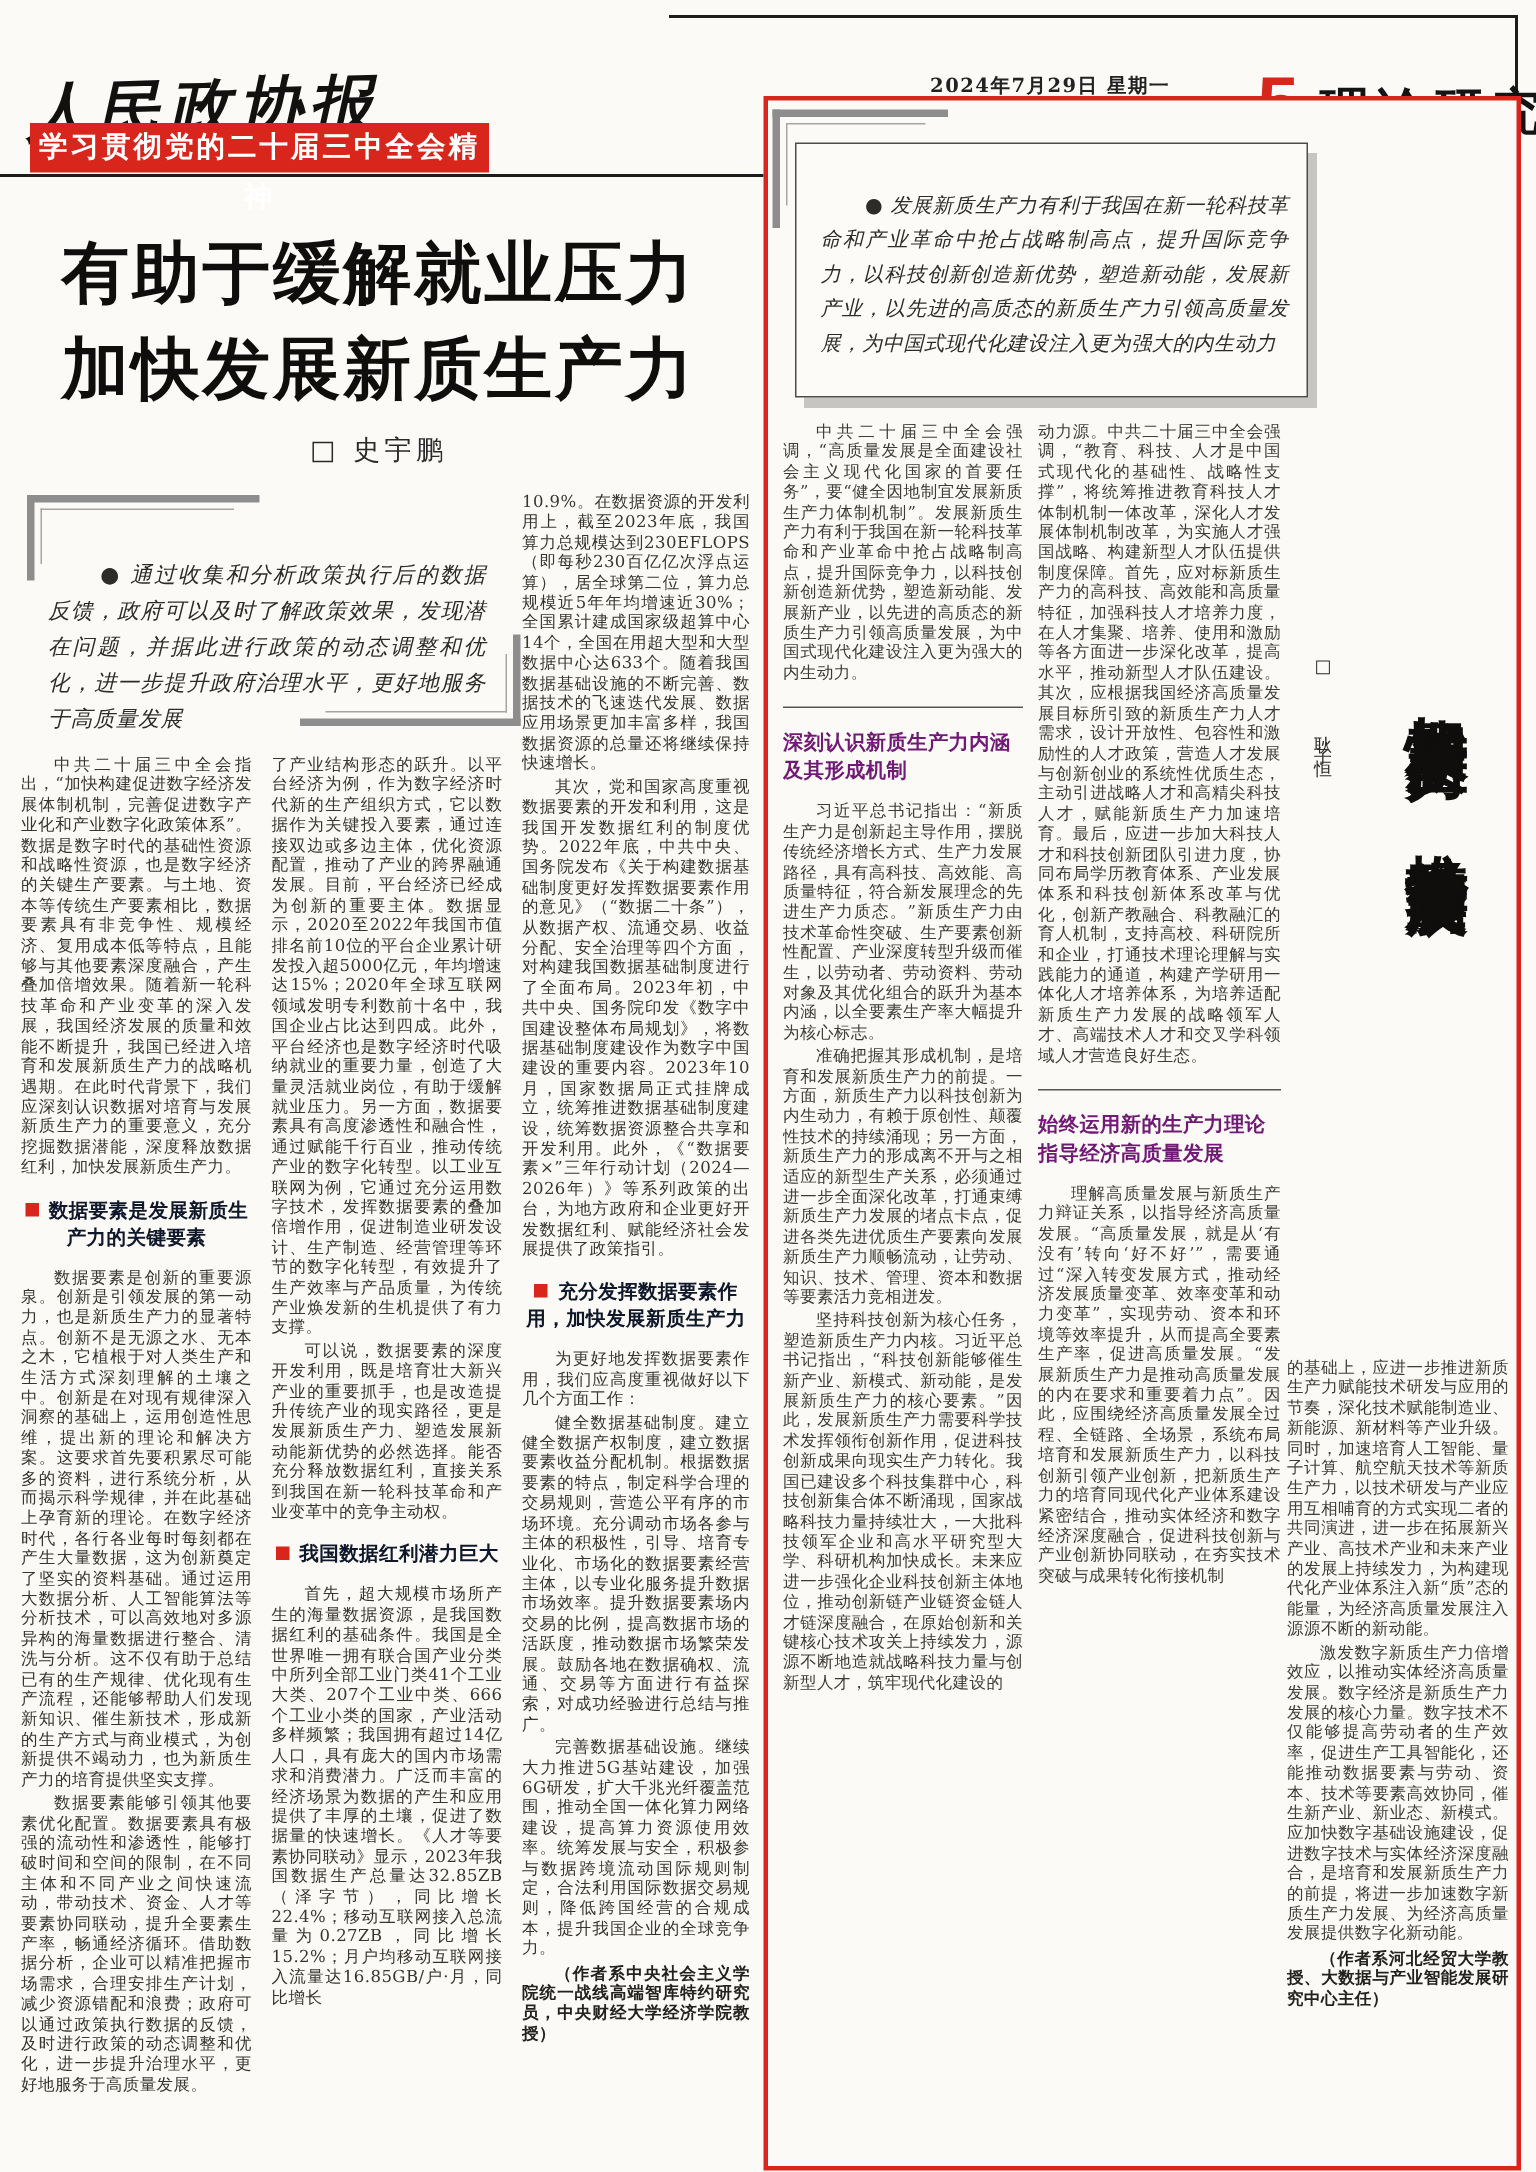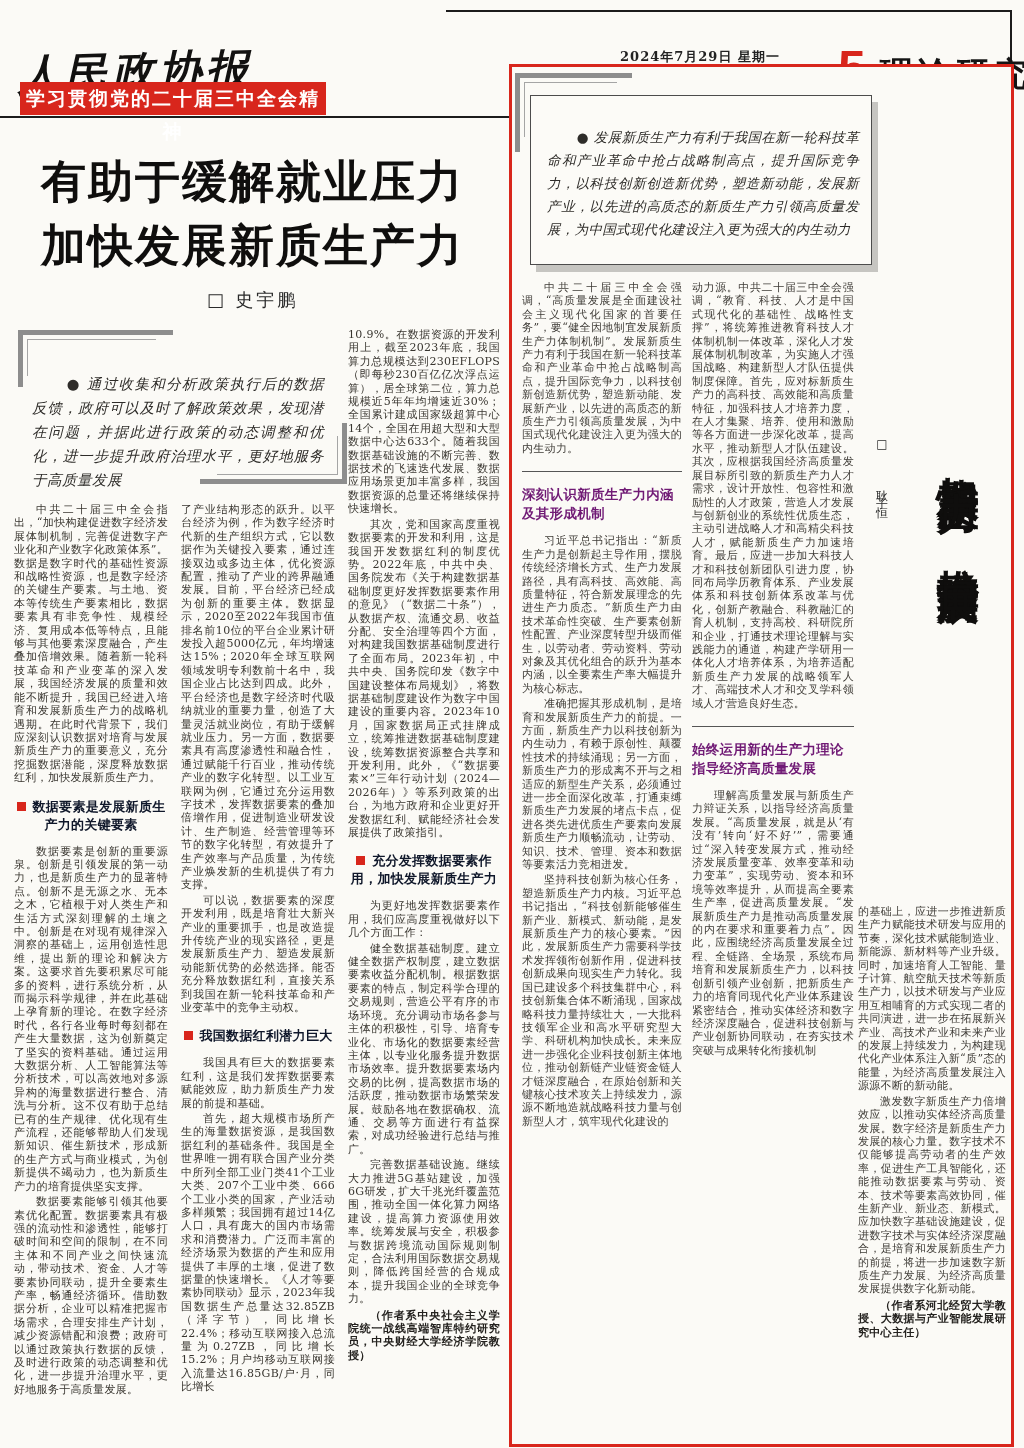--- a/index.html
+++ b/index.html
@@ -161,21 +161,20 @@
   <div class="col" style="left:14px; top:503px; width:154px; height:940px;">
       <div class="blk-p">中共二十届三中全会指出，“加快构建促进数字经济发展体制机制，完善促进数字产业化和产业数字化政策体系”。数据是数字时代的基础性资源和战略性资源，也是数字经济的关键生产要素。与土地、资本等传统生产要素相比，数据要素具有非竞争性、规模经济、复用成本低等特点，且能够与其他要素深度融合，产生叠加倍增效果。随着新一轮科技革命和产业变革的深入发展，我国经济发展的质量和效能不断提升，我国已经进入培育和发展新质生产力的战略机遇期。在此时代背景下，我们应深刻认识数据对培育与发展新质生产力的重要意义，充分挖掘数据潜能，深度释放数据红利，加快发展新质生产力。</div>
       <div class="blk-subhead"><span class="sq"></span>数据要素是发展新质生产力的关键要素</div>
       <div class="blk-p">数据要素是创新的重要源泉。创新是引领发展的第一动力，也是新质生产力的显著特点。创新不是无源之水、无本之木，它植根于对人类生产和生活方式深刻理解的土壤之中。创新是在对现有规律深入洞察的基础上，运用创造性思维，提出新的理论和解决方案。这要求首先要积累尽可能多的资料，进行系统分析，从而揭示科学规律，并在此基础上孕育新的理论。在数字经济时代，各行各业每时每刻都在产生大量数据，这为创新奠定了坚实的资料基础。通过运用大数据分析、人工智能算法等分析技术，可以高效地对多源异构的海量数据进行整合、清洗与分析。这不仅有助于总结已有的生产规律、优化现有生产流程，还能够帮助人们发现新知识、催生新技术，形成新的生产方式与商业模式，为创新提供不竭动力，也为新质生产力的培育提供坚实支撑。</div>
       <div class="blk-p">数据要素能够引领其他要素优化配置。数据要素具有极强的流动性和渗透性，能够打破时间和空间的限制，在不同主体和不同产业之间快速流动，带动技术、资金、人才等要素协同联动，提升全要素生产率，畅通经济循环。借助数据分析，企业可以精准把握市场需求，合理安排生产计划，减少资源错配和浪费；政府可以通过政策执行数据的反馈，及时进行政策的动态调整和优化，进一步提升治理水平，更好地服务于高质量发展。</div>
     </div>
   <div class="col" style="left:181px; top:503px; width:154px; height:940px;">
       <div class="blk-p noindent">了产业结构形态的跃升。以平台经济为例，作为数字经济时代新的生产组织方式，它以数据作为关键投入要素，通过连接双边或多边主体，优化资源配置，推动了产业的跨界融通发展。目前，平台经济已经成为创新的重要主体。数据显示，2020至2022年我国市值排名前10位的平台企业累计研发投入超5000亿元，年均增速达15%；2020年全球互联网领域发明专利数前十名中，我国企业占比达到四成。此外，平台经济也是数字经济时代吸纳就业的重要力量，创造了大量灵活就业岗位，有助于缓解就业压力。另一方面，数据要素具有高度渗透性和融合性，通过赋能千行百业，推动传统产业的数字化转型。以工业互联网为例，它通过充分运用数字技术，发挥数据要素的叠加倍增作用，促进制造业研发设计、生产制造、经营管理等环节的数字化转型，有效提升了生产效率与产品质量，为传统产业焕发新的生机提供了有力支撑。</div>
       <div class="blk-p">可以说，数据要素的深度开发利用，既是培育壮大新兴产业的重要抓手，也是改造提升传统产业的现实路径，更是发展新质生产力、塑造发展新动能新优势的必然选择。能否充分释放数据红利，直接关系到我国在新一轮科技革命和产业变革中的竞争主动权。</div>
       <div class="blk-subhead"><span class="sq"></span>我国数据红利潜力巨大</div>
-      <div class="blk-p">我国具有巨大的数据要素红利，这是我们发挥数据要素赋能效应，助力新质生产力发展的前提和基础。</div>
       <div class="blk-p">首先，超大规模市场所产生的海量数据资源，是我国数据红利的基础条件。我国是全世界唯一拥有联合国产业分类中所列全部工业门类41个工业大类、207个工业中类、666个工业小类的国家，产业活动多样频繁；我国拥有超过14亿人口，具有庞大的国内市场需求和消费潜力。广泛而丰富的经济场景为数据的产生和应用提供了丰厚的土壤，促进了数据量的快速增长。《人才等要素协同联动》显示，2023年我国数据生产总量达32.85ZB（泽字节），同比增长22.4%；移动互联网接入总流量为0.27ZB，同比增长15.2%；月户均移动互联网接入流量达16.85GB/户·月，同比增长</div>
     </div>
   <div class="col" style="left:348px; top:328px; width:152px; height:1115px;">
       <div class="blk-p noindent">10.9%。在数据资源的开发利用上，截至2023年底，我国算力总规模达到230EFLOPS（即每秒230百亿亿次浮点运算），居全球第二位，算力总规模近5年年均增速近30%；全国累计建成国家级超算中心14个，全国在用超大型和大型数据中心达633个。随着我国数据基础设施的不断完善、数据技术的飞速迭代发展、数据应用场景更加丰富多样，我国数据资源的总量还将继续保持快速增长。</div>
       <div class="blk-p">其次，党和国家高度重视数据要素的开发和利用，这是我国开发数据红利的制度优势。2022年底，中共中央、国务院发布《关于构建数据基础制度更好发挥数据要素作用的意见》（“数据二十条”），从数据产权、流通交易、收益分配、安全治理等四个方面，对构建我国数据基础制度进行了全面布局。2023年初，中共中央、国务院印发《数字中国建设整体布局规划》，将数据基础制度建设作为数字中国建设的重要内容。2023年10月，国家数据局正式挂牌成立，统筹推进数据基础制度建设，统筹数据资源整合共享和开发利用。此外，《“数据要素×”三年行动计划（2024—2026年）》等系列政策的出台，为地方政府和企业更好开发数据红利、赋能经济社会发展提供了政策指引。</div>
       <div class="blk-subhead"><span class="sq"></span>充分发挥数据要素作用，加快发展新质生产力</div>
       <div class="blk-p">为更好地发挥数据要素作用，我们应高度重视做好以下几个方面工作：</div>
       <div class="blk-p">健全数据基础制度。建立健全数据产权制度，建立数据要素收益分配机制。根据数据要素的特点，制定科学合理的交易规则，营造公平有序的市场环境。充分调动市场各参与主体的积极性，引导、培育专业化、市场化的数据要素经营主体，以专业化服务提升数据市场效率。提升数据要素场内交易的比例，提高数据市场的活跃度，推动数据市场繁荣发展。鼓励各地在数据确权、流通、交易等方面进行有益探索，对成功经验进行总结与推广。</div>
       <div class="blk-p">完善数据基础设施。继续大力推进5G基站建设，加强6G研发，扩大千兆光纤覆盖范围，推动全国一体化算力网络建设，提高算力资源使用效率。统筹发展与安全，积极参与数据跨境流动国际规则制定，合法利用国际数据交易规则，降低跨国经营的合规成本，提升我国企业的全球竞争力。</div>
       <div class="blk-author">（作者系中央社会主义学院统一战线高端智库特约研究员，中央财经大学经济学院教授）</div>

